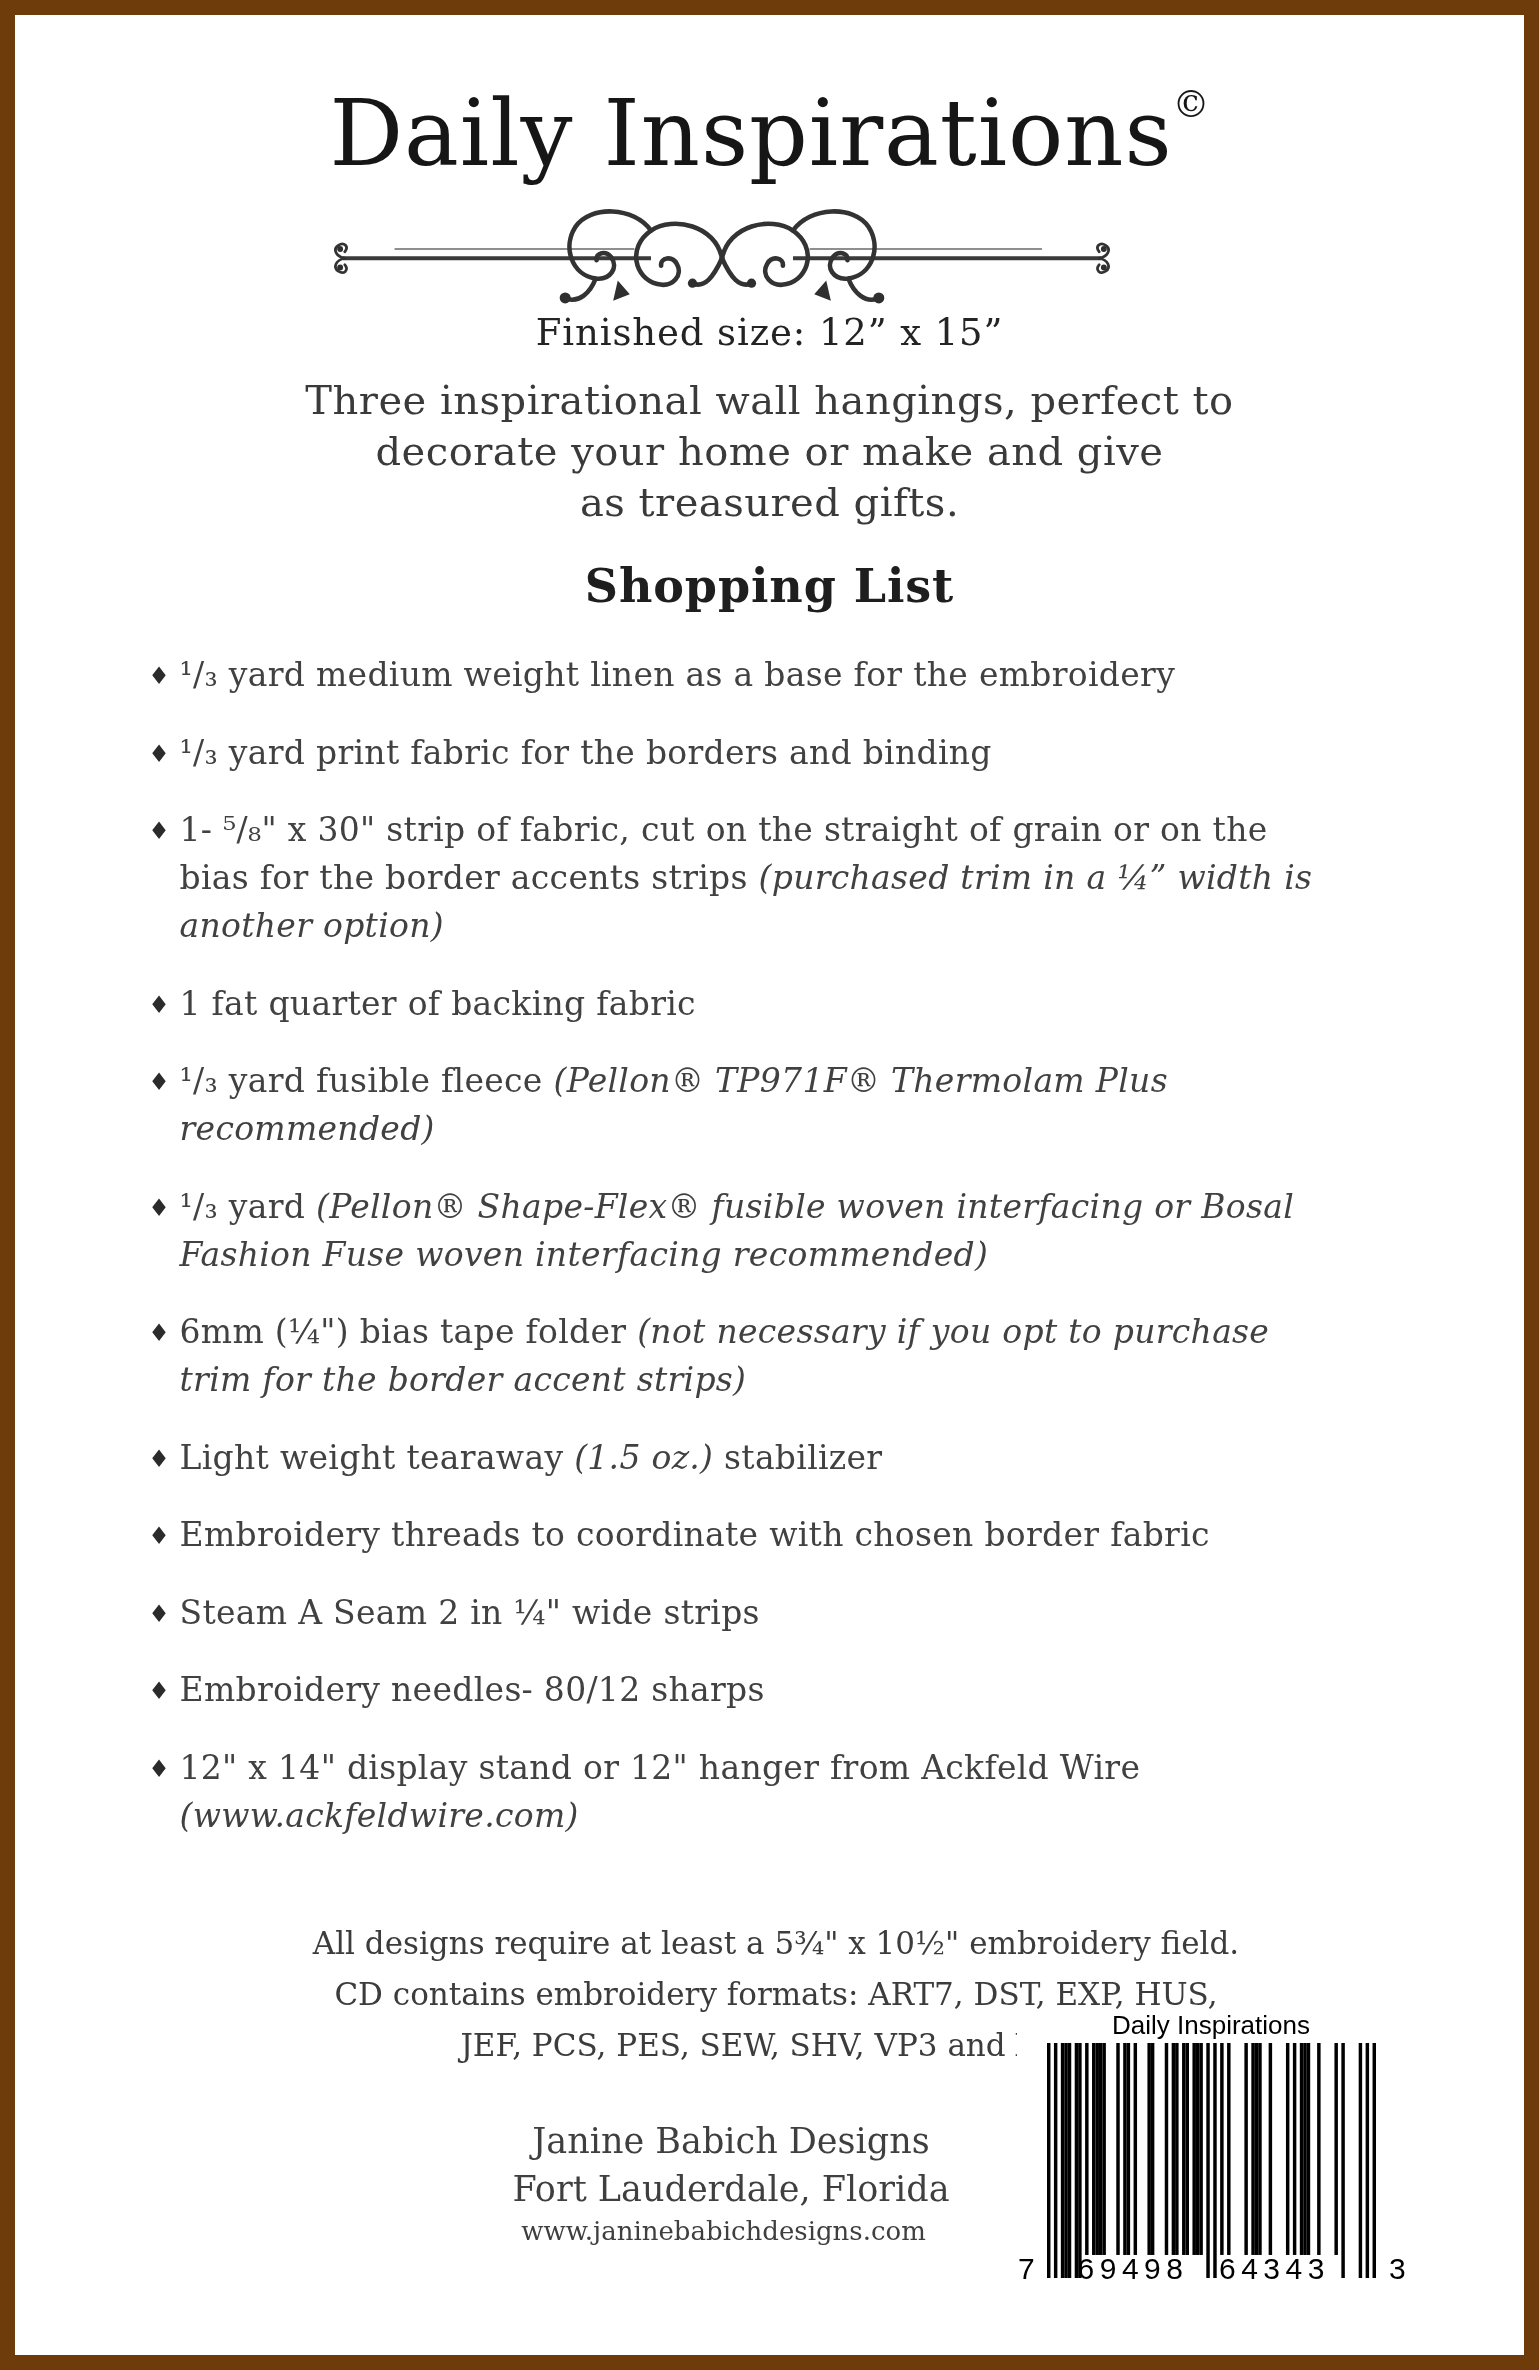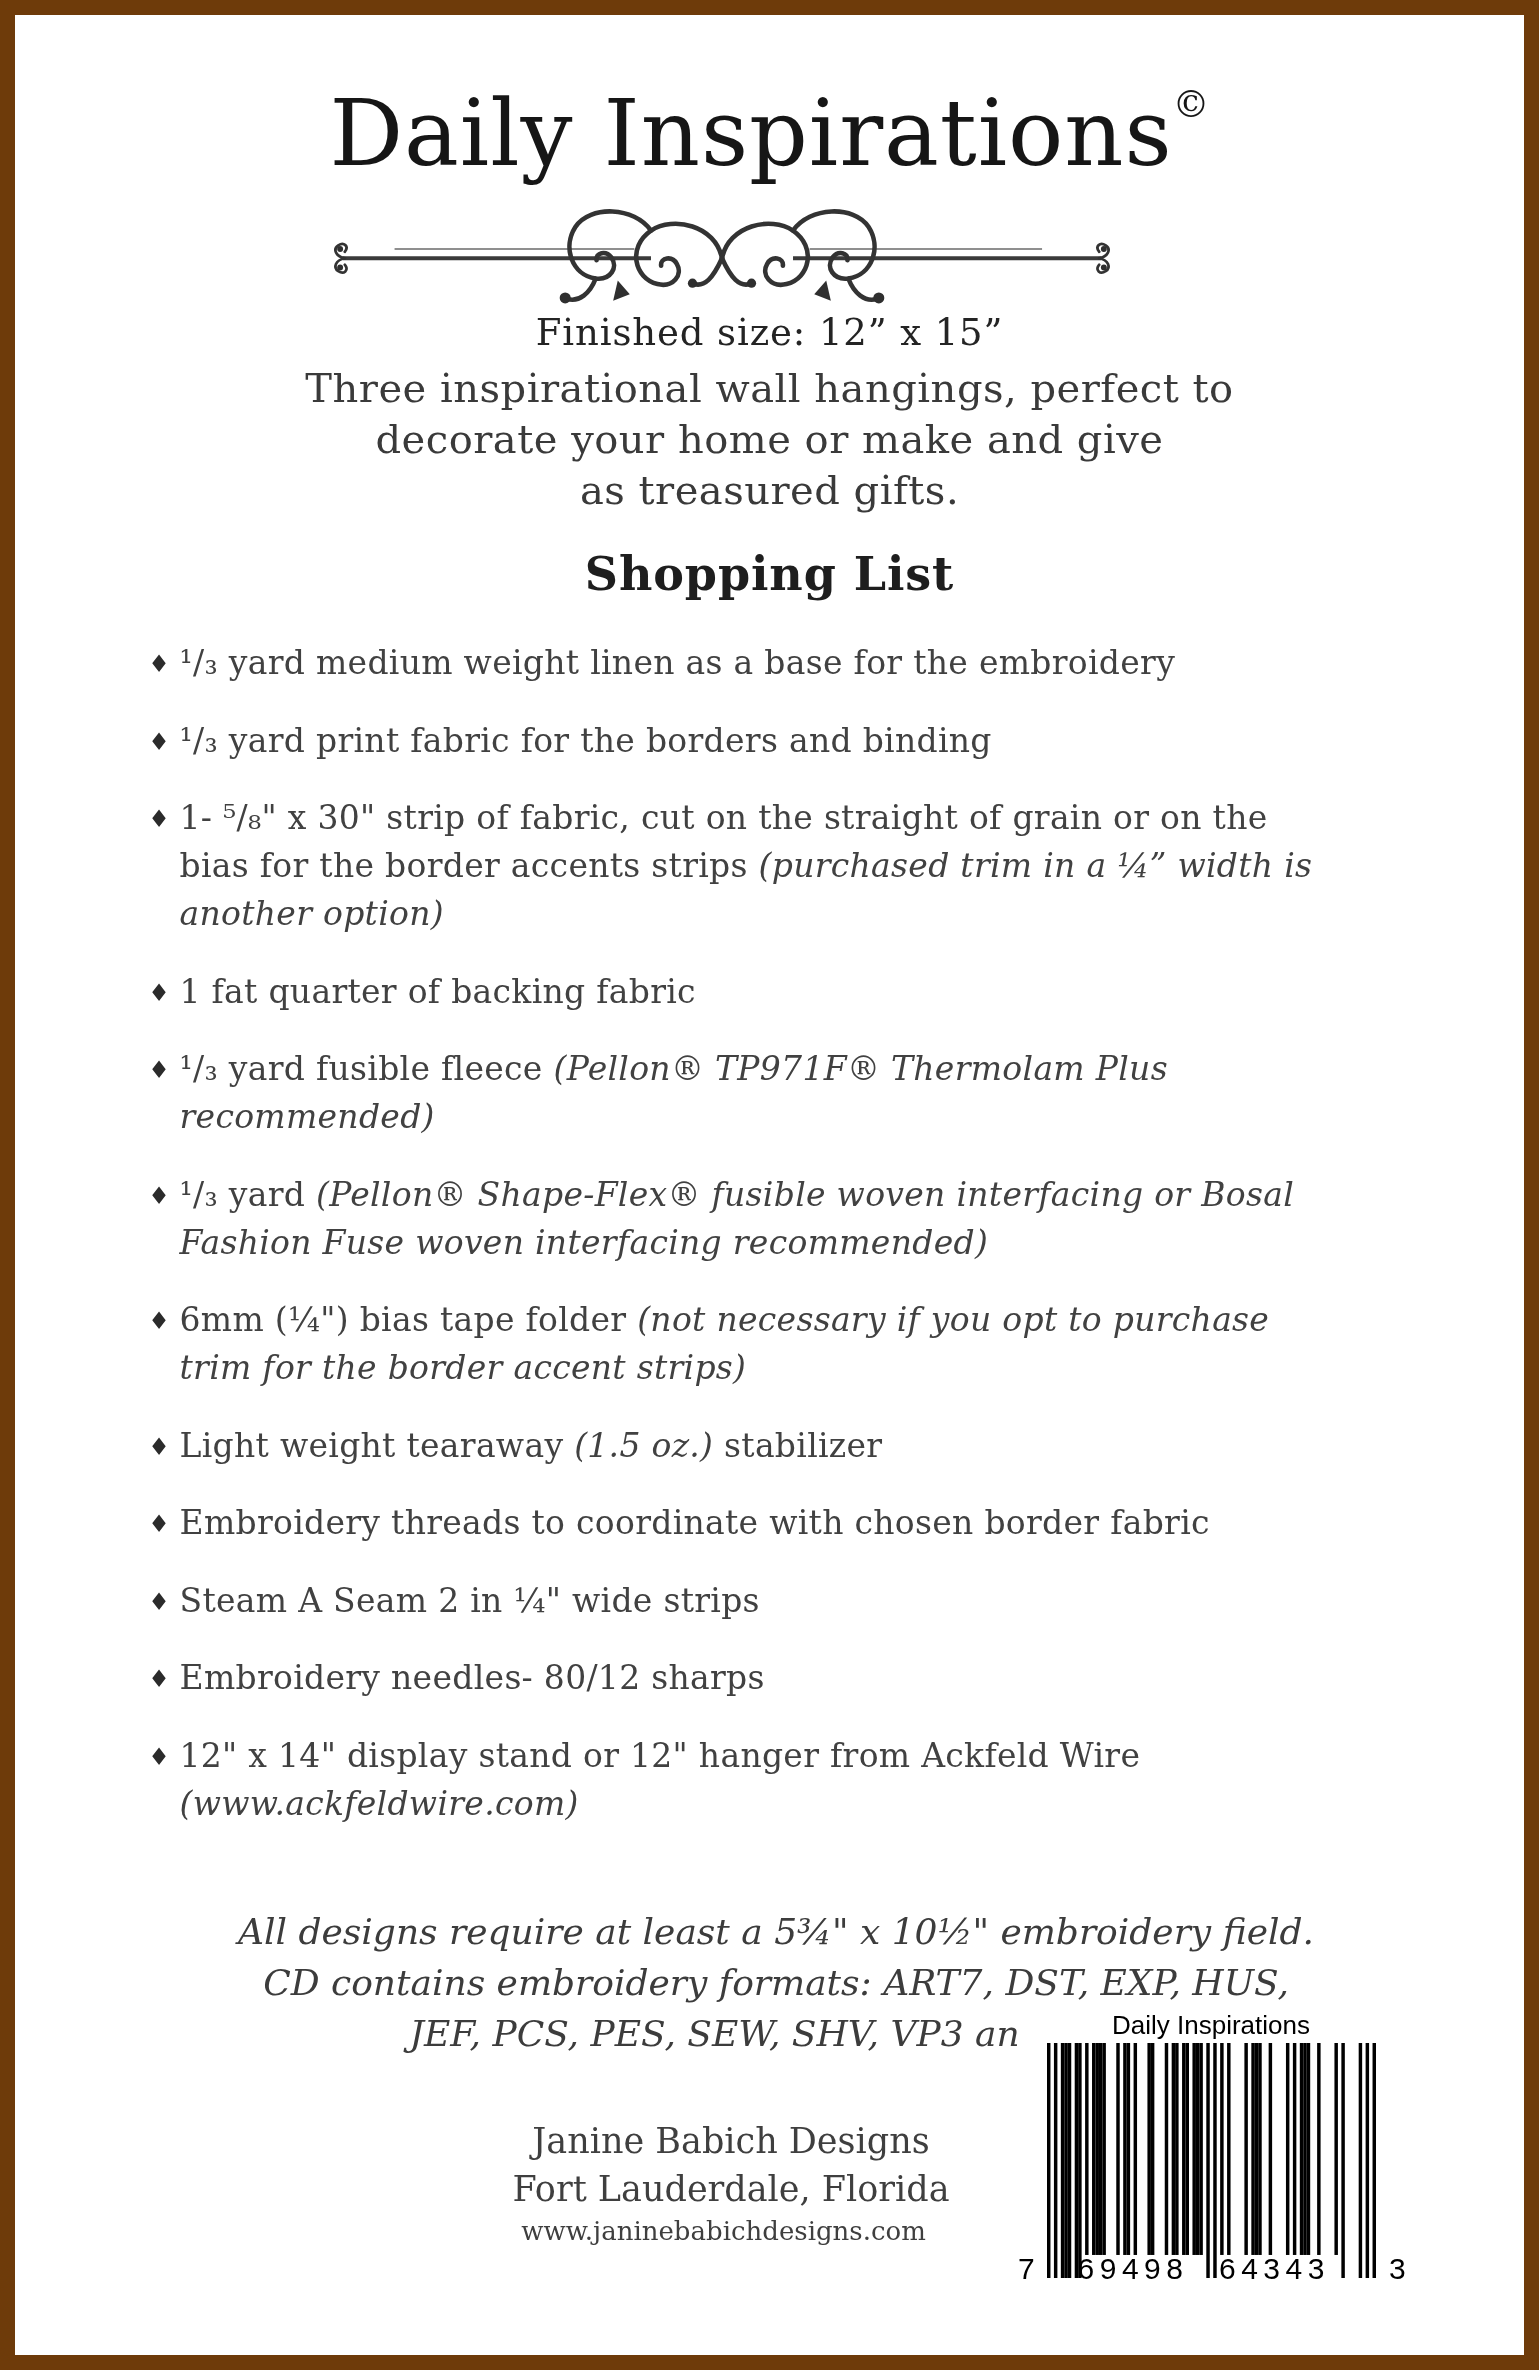--- a/index.html
+++ b/index.html
@@ -26,21 +26,21 @@
   .title-mark { font-size:37px; vertical-align:48px; letter-spacing:0; }
   .divider { display:block; margin:13px 0 0 315px; width:784px; height:109px; }
   .finished-size {
     text-align:center;
     font-size:37px; line-height:42px;
     color:#242424;
     margin-top:2px;
     letter-spacing:0.9px;
   }
   .description {
-    margin-top:9px;
+    margin-top:21px;
     text-align:center;
     font-size:40px; line-height:51px;
     color:#3a3a3a;
     letter-spacing:0.5px;
   }
   .list-heading {
     margin-top:31px;
     text-align:center;
     font-size:46px; line-height:54px;
     color:#1e1e1e;
@@ -66,22 +66,21 @@
     left:-1.8px; top:0.9px;
     font-size:24px;
     color:#2b2b2b;
     font-family:"DejaVu Sans", sans-serif;
   }
   .em { font-style:italic; }
   
   .footer-note {
     margin-top:78px;
     text-align:center;
-    font-style:italic;
-    font-size:36px; line-height:51px;
+    font-size:31px; line-height:51px;
     color:#3c3c3c;
     padding-left:13px;
   }
   .company {
     position:absolute;
     left:0; right:92px;
     top:2102px;
     text-align:center;
     color:#3f3f3f;
   }

